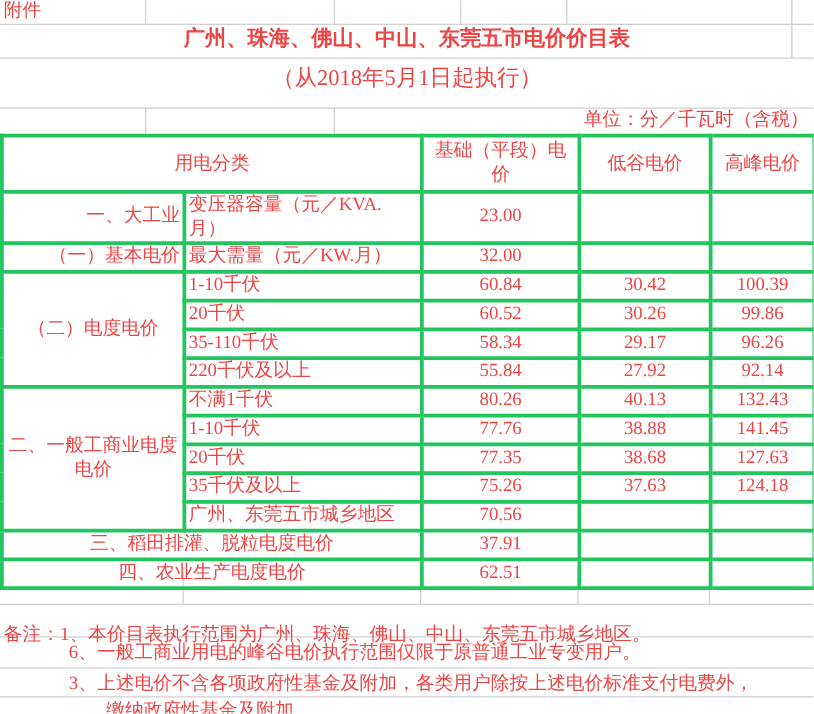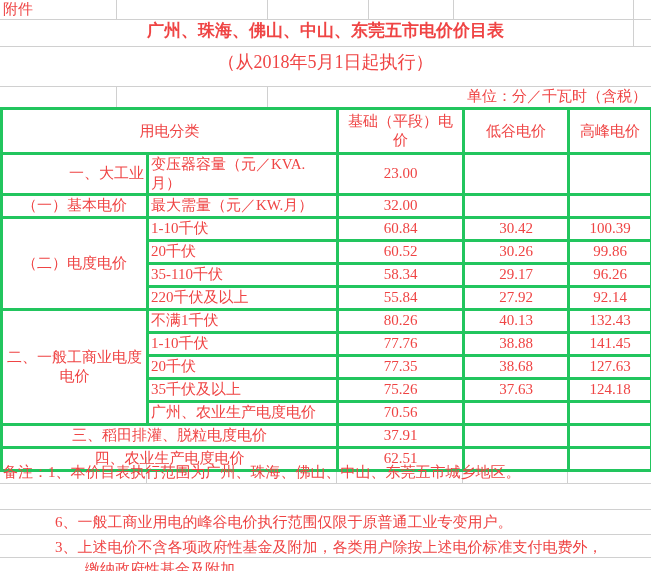--- a/index.html
+++ b/index.html
@@ -26,27 +26,27 @@
   }
   table.price td{
     border:3px solid #22c55e;padding:0 2px;line-height:1.25;
     vertical-align:middle;overflow:hidden;
   }
   tr.head td{text-align:center;height:42px;}
   td.base-head{padding:0 9px;}
   tr.r{height:23px;}
   td.num{text-align:center;}
   td.cat-left{text-align:right;padding-left:3px;}
-  td.cat-right{text-align:center;padding-right:6px;}
+  td.cat-right{text-align:right;padding-right:6px;}
   td.cat-center{text-align:center;padding:0 6px;}
   td.label{text-align:left;padding-left:2px;}
   td.span2{text-align:center;padding-left:3px;}
 
   .note{position:absolute;font-size:15px;line-height:24px;white-space:nowrap;}
-  .n1{left:3px;top:460px;}
+  .n1{left:3px;top:496px;}
   .n2{left:55px;top:510px;}
   .n3{left:55px;top:535px;}
   .n4{left:85px;top:557px;}
 </style>
 </head>
 <body>
 
 <div class="sheet">
 
   <div class="gl h" style="top:19px;left:0;width:651px;"></div>
@@ -146,21 +146,21 @@
         <td class="num">38.68</td>
         <td class="num">127.63</td>
       </tr>
       <tr class="r">
         <td class="label">35千伏及以上</td>
         <td class="num">75.26</td>
         <td class="num">37.63</td>
         <td class="num">124.18</td>
       </tr>
       <tr class="r">
-        <td class="label">广州、农业生产电度电价</td>
+        <td class="label">广州、东莞五市城乡地区</td>
         <td class="num">70.56</td>
         <td class="num"></td>
         <td class="num"></td>
       </tr>
       <tr class="r">
         <td class="span2" colspan="2">三、稻田排灌、脱粒电度电价</td>
         <td class="num">37.91</td>
         <td class="num"></td>
         <td class="num"></td>
       </tr>

